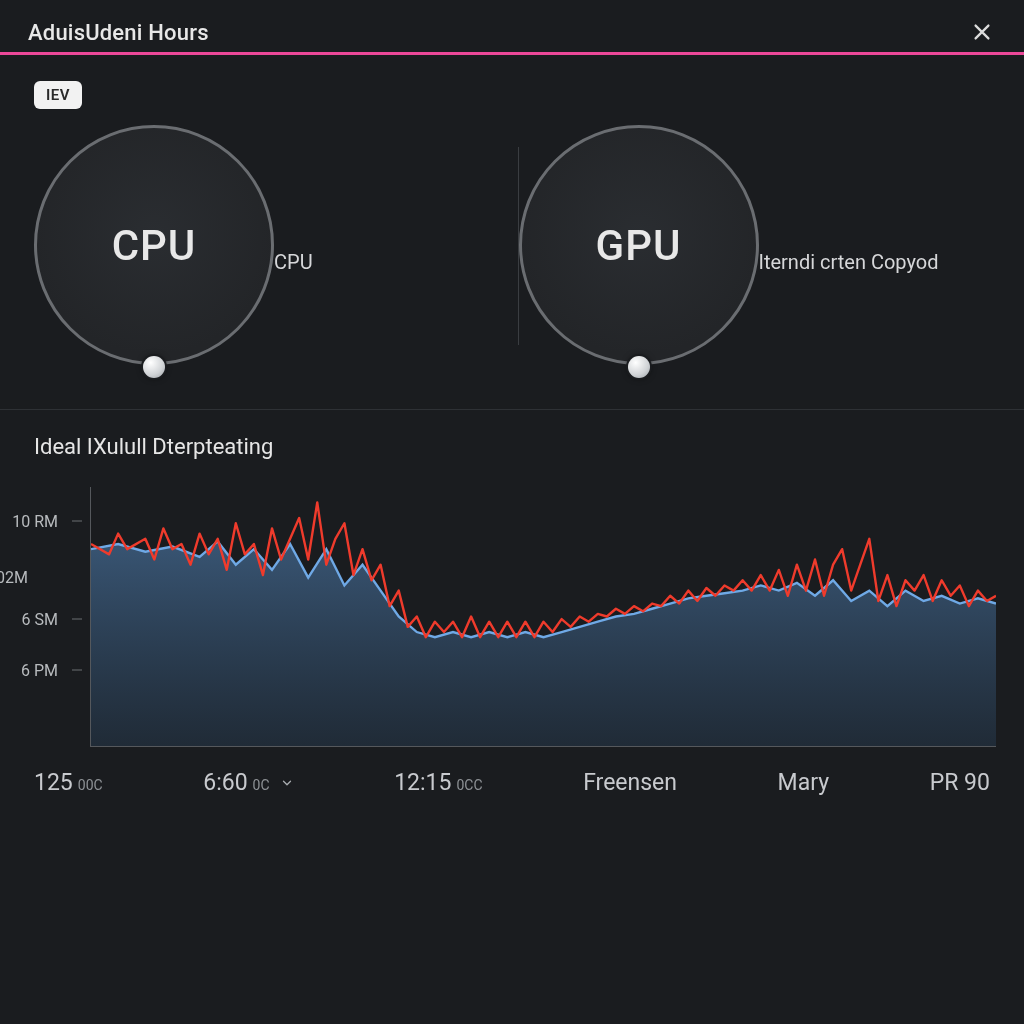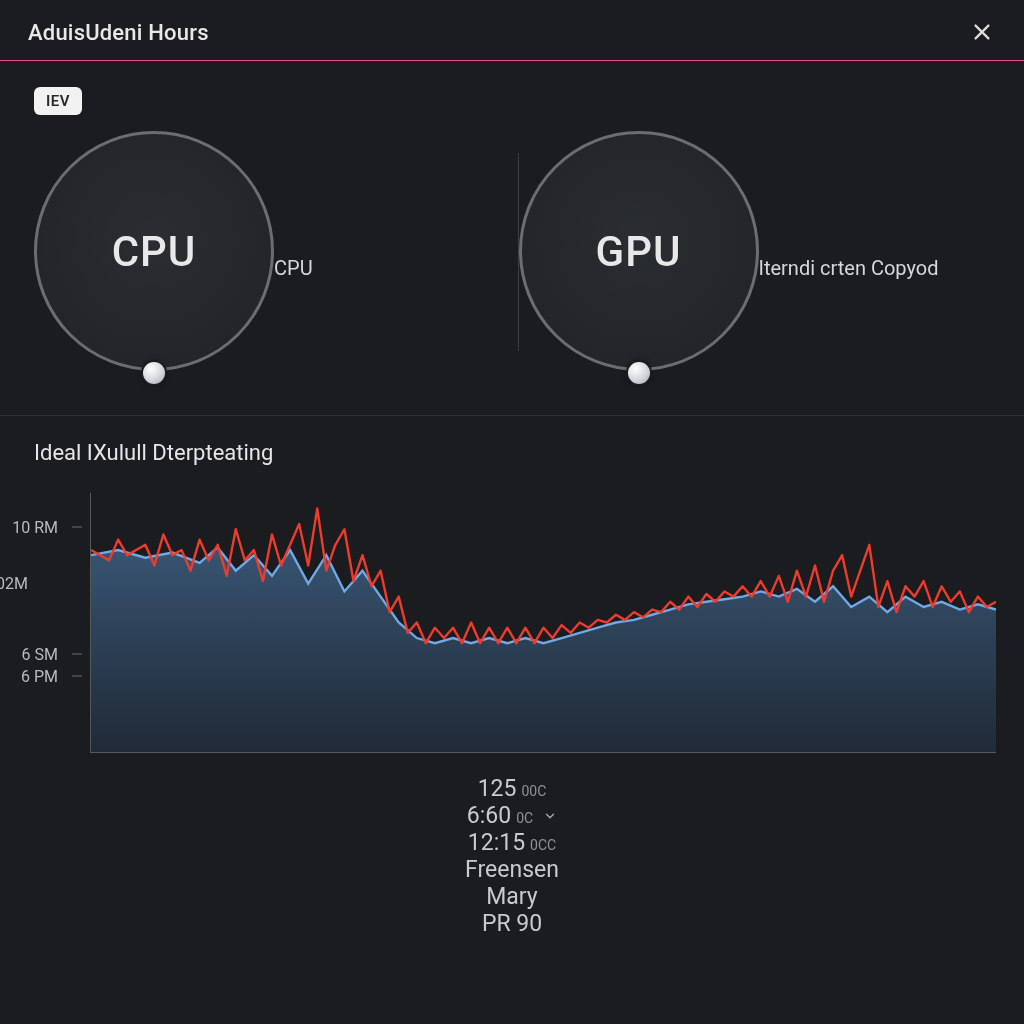--- a/index.html
+++ b/index.html
@@ -5,22 +5,22 @@
   * { box-sizing: border-box; margin: 0; padding: 0; }
   html, body {
     width: 1024px; height: 1024px;
     background: #1a1c1f;
     font-family: -apple-system, "Segoe UI", Roboto, Arial, sans-serif;
     color: #e8e8e8;
     overflow: hidden;
   }
   .header {
     display: flex; align-items: center; justify-content: space-between;
-    padding: 18px 28px 14px 28px;
-    border-bottom: 1px solid #ec4899;
+    padding: 18px 28px 6px 28px;
+    border-bottom: 3px solid #ec4899;
   }
   .header .title { font-size: 22px; font-weight: 500; color: #e8e8e8; letter-spacing: .2px;}
   .close-btn {
     width: 28px; height: 28px; display:flex; align-items:center; justify-content:center;
     cursor: pointer; color:#dcdcdc;
   }
   .close-btn svg { width: 22px; height: 22px; stroke:#dcdcdc; stroke-width:2.5; }
   .top-panel {
     padding: 26px 22px 10px 34px;
     position: relative;
@@ -106,21 +106,20 @@
     position:absolute; inset:0;
     border-left:1px solid #55585c;
     border-bottom:1px solid #55585c;
   }
   .plot svg { width:100%; height:100%; display:block; }
   .bottom-bar {
     display:flex; align-items:center; justify-content:space-between;
     padding: 22px 34px 0 34px;
     color:#c8cace;
     font-size: 23px;
-    flex-direction: column;
   }
   .bottom-bar .item { display:flex; align-items:baseline; gap:4px; }
   .bottom-bar .unit { font-size:14px; color:#8e9296; margin-left:1px;}
   .bottom-bar .chev {
     display:inline-block; margin-left:6px;
   }
   .bottom-bar .chev svg{ width:14px; height:14px; stroke:#a9adb1; stroke-width:2.2;}
 </style>
 </head>
 <body>
@@ -168,21 +167,21 @@
   <div class="chart-wrap">
     <div class="y-ticks" id="y-ticks">
         <div class="y-tick" style="top: 12%; transform: translateY(-50%);">
           <span>10 RM</span>
           <span class="dash"></span>
         </div>
         <div class="y-tick" style="top: 34%; transform: translateY(-50%); gap: 48px;">
           <span>202M</span>
           <span class="dash"></span>
         </div>
-        <div class="y-tick" style="top: 50%; transform: translateY(-50%); margin-top: 29px;">
+        <div class="y-tick" style="top: 50%; transform: translateY(-50%);">
           <span>6 SM</span>
           <span class="dash"></span>
         </div>
         <div class="y-tick" style="top: 70%; transform: translateY(-50%); text-align: center;">
           <span>6 PM</span>
           <span class="dash"></span>
         </div>
       </div>
     <div class="plot">
       <svg id="chart-svg" viewBox="0 0 1000 260" preserveAspectRatio="none">

